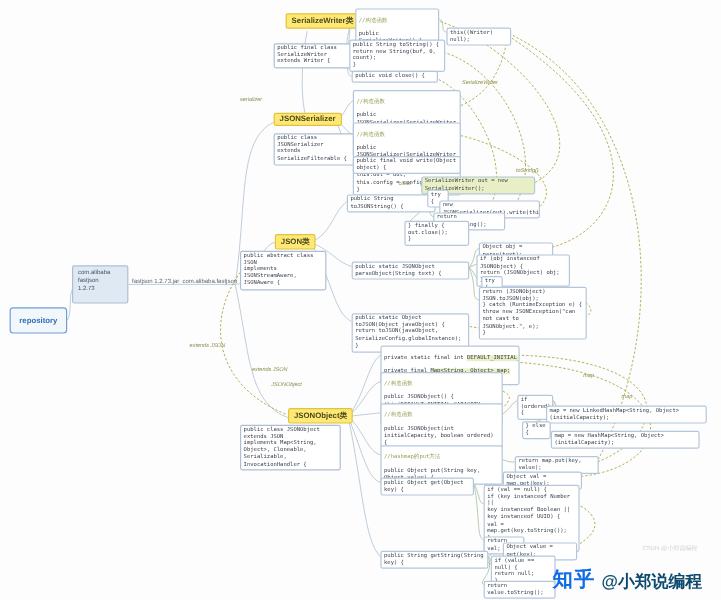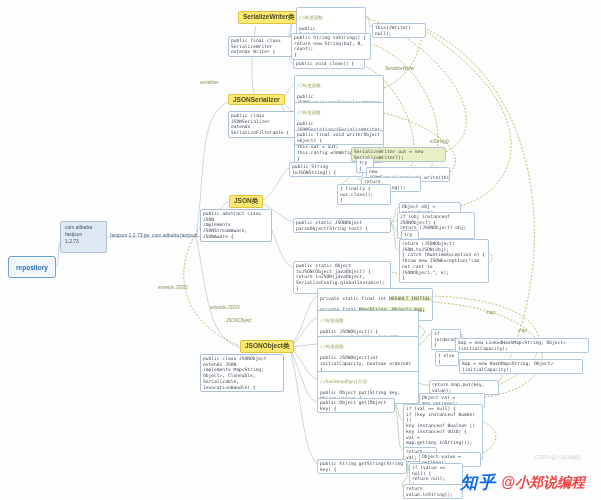--- a/index.html
+++ b/index.html
@@ -33,23 +33,23 @@
     border:1px solid #6f9fd8; border-radius:3px; background:#f2f7fc; color:#2f6fb5;
     font-size:6.5px; font-weight:bold; display:flex; align-items:center; justify-content:center;
   }
   .artifact {
     position:absolute; left:60px; top:221px; width:47px; height:32px;
     background:#dfe9f4; border:1px solid #aebfd4; border-radius:2px;
     font-size:5px; line-height:1.4; color:#45536a; padding:2px 4px; white-space:pre-line;
   }
   .plain-label { position:absolute; font-size:5px; color:#5a6878; white-space:nowrap; }
 
-  .watermark { position:absolute; right:16px; bottom:6px; display:flex; align-items:center; gap:5px;font-style:italic; }
+  .watermark { position:absolute; right:16px; bottom:6px; display:flex; align-items:flex-end; gap:5px; }
   .zhihu { color:#0f6be8; font-weight:bold; font-size:17px; letter-spacing:1px; }
-  .handle { color:#ef4444; font-size:14px; font-weight:bold; }
+  .handle { color:#0c4a6e; font-size:14px; font-weight:bold; }
   .csdn { position:absolute; right:20px; bottom:40px; font-size:5px; color:#d2d2d2; }
 </style>
 </head>
 <body>
 
 <div class="canvas">
 
   <svg class="wires" width="601" height="500" viewBox="0 0 601 500">
 
     <g stroke="#b3c4d2" stroke-width="0.7" fill="none">

